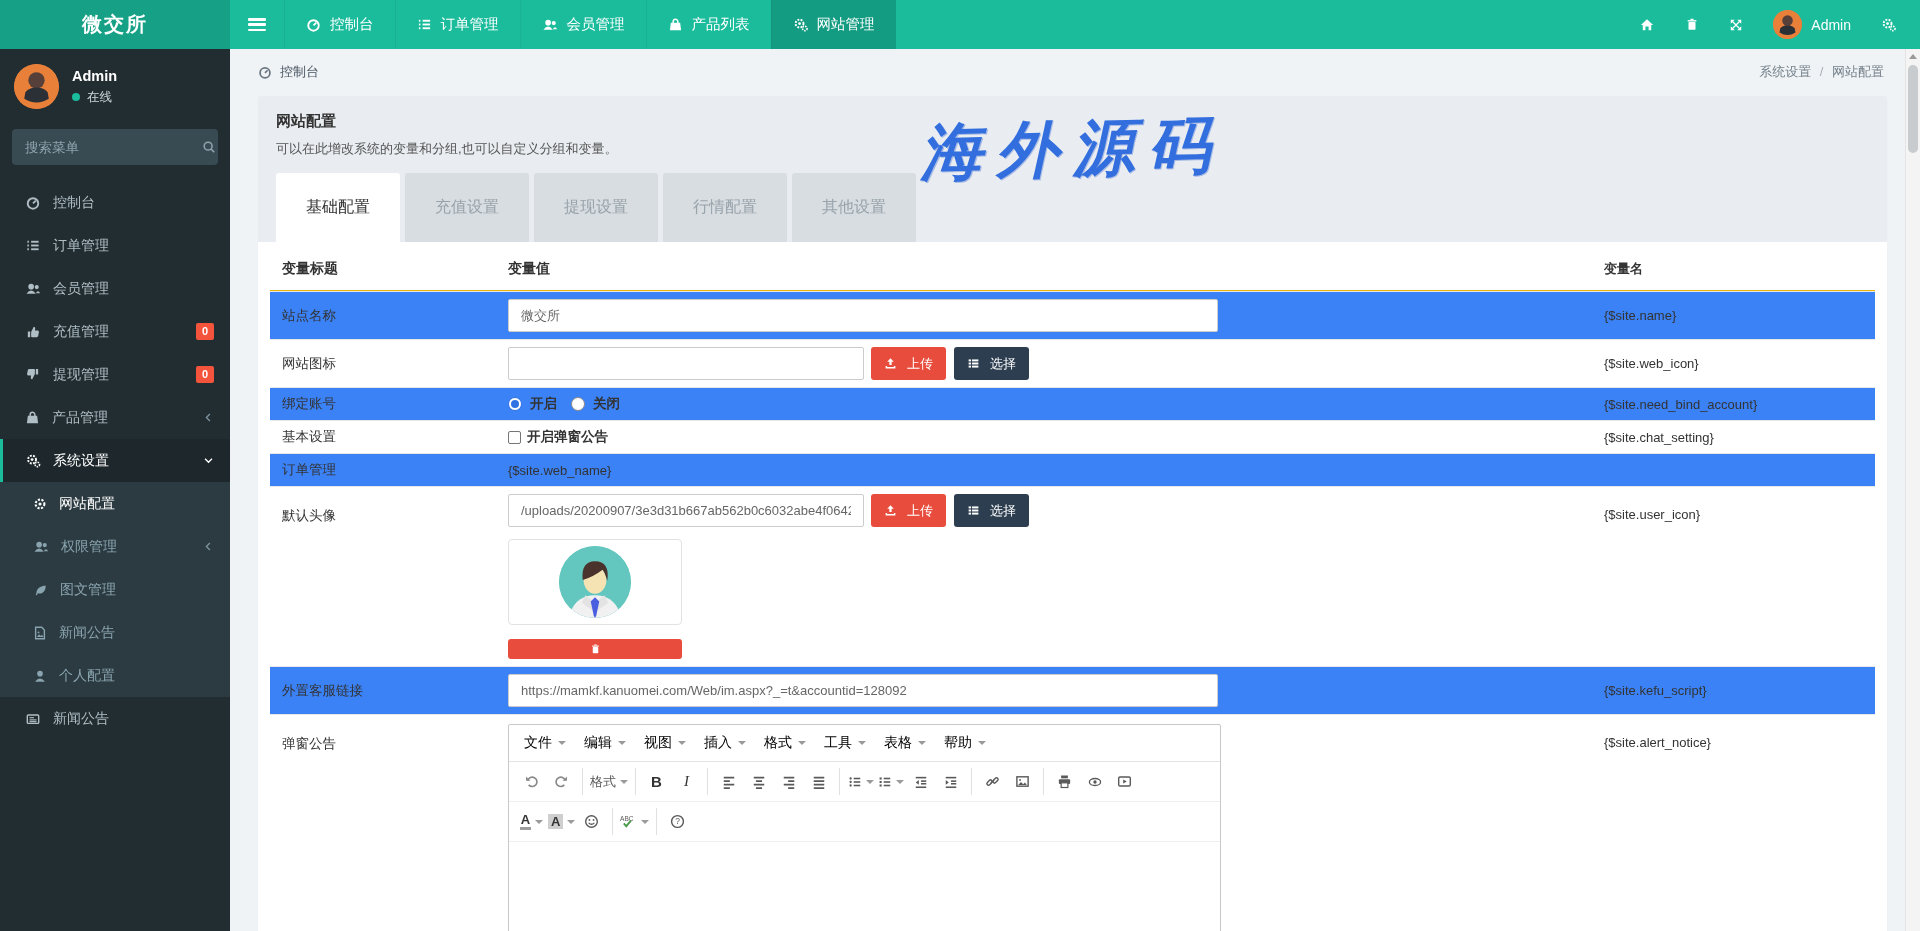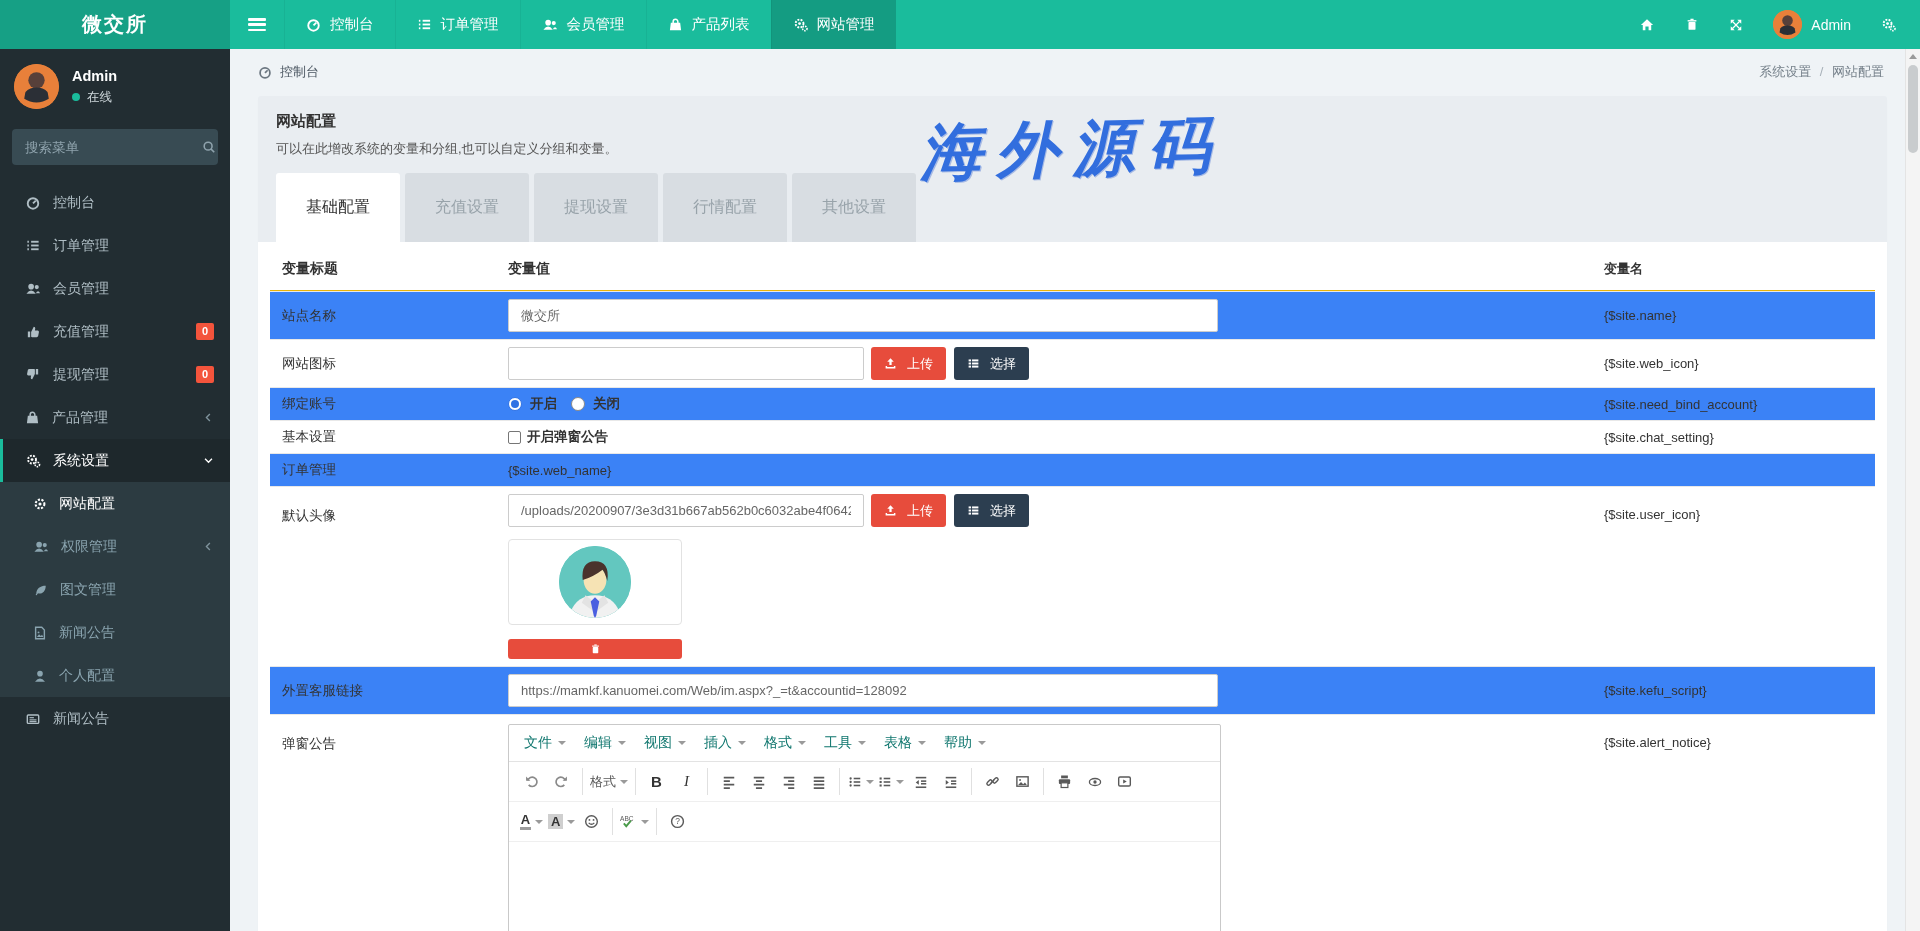--- a/index.html
+++ b/index.html
@@ -97,21 +97,21 @@
   .value-stack{display:flex;flex-direction:column;align-items:flex-start}
   .file-line{display:flex;align-items:center}
   .avatar-box{width:174px;height:86px;background:#fff;border:1px solid #e2e2e2;border-radius:4px;
               display:flex;align-items:center;justify-content:center;margin-top:12px}
   .avatar-preview{width:72px;height:72px;border-radius:50%;overflow:hidden;background:#63c7bf}
   .del-btn{width:174px;height:20px;background:var(--danger);border:none;border-radius:3px;margin-top:14px;
            display:flex;align-items:center;justify-content:center;cursor:pointer;color:#fff}
 
   
   .editor{width:713px;border:1px solid #c9c9c9;border-radius:2px;background:#fff;margin:2px 0 0}
-  .menubar{display:flex;padding:3px 6px;border-bottom:1px solid #e3e3e3;color:#0f766e}
+  .menubar{display:flex;padding:3px 6px;border-bottom:1px solid #e3e3e3;color:#000000}
   .mi{padding:6px 9px;display:flex;align-items:center;gap:6px;font-size:14px;cursor:pointer}
   .caret{width:0;height:0;border-left:4px solid transparent;border-right:4px solid transparent;
          border-top:4px solid #9a9a9a;display:inline-block}
   .toolbar{display:flex;align-items:center;padding:6px 4px 6px 2px;border-bottom:1px solid #efefef;flex-wrap:wrap}
   .tgroup{display:flex;align-items:center;padding:0 7px;gap:3px;border-right:1px solid #e0e0e0}
   .tgroup.last{border-right:none}
   .tbtn{min-width:27px;height:27px;display:inline-flex;align-items:center;justify-content:center;gap:4px;
         color:#595959;border-radius:2px;cursor:pointer;font-size:13px}
   .tbtn .b{font-weight:bold;font-size:15px;color:#333}
   .tbtn .i{font-style:italic;font-family:"Liberation Serif",serif;font-size:15px;color:#333}

